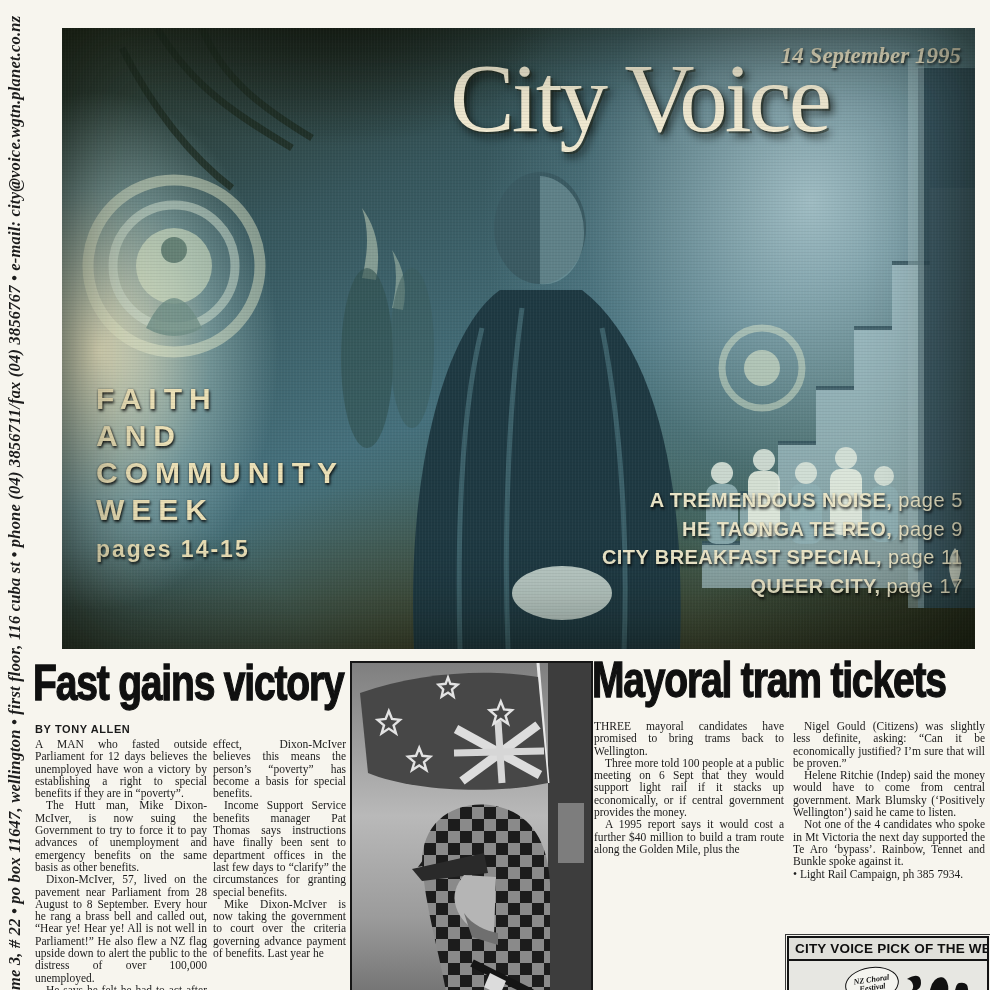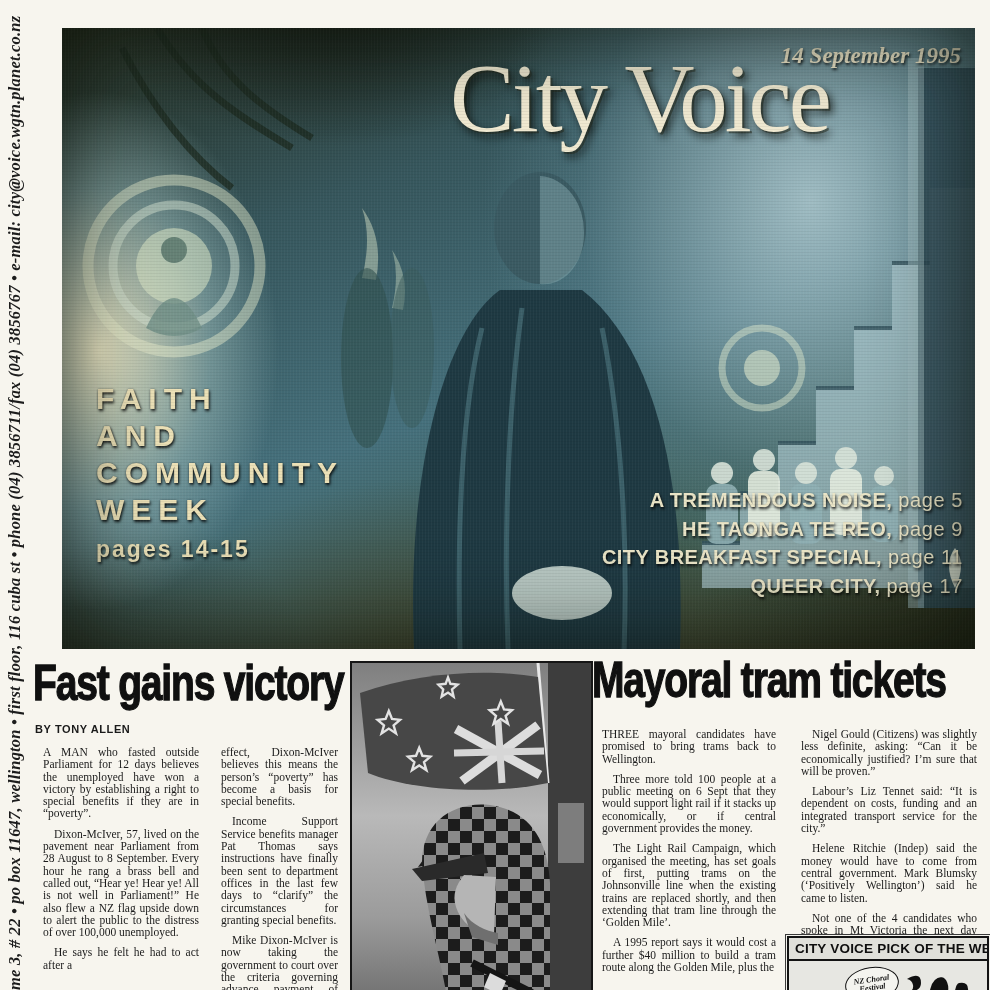--- a/index.html
+++ b/index.html
@@ -83,21 +83,21 @@
     -webkit-text-stroke:1.3px #101010;
   }
   .byline{
     position:absolute;font:700 11px/1 "Liberation Sans",sans-serif;
     letter-spacing:.6px;color:#1a1a1a;
   }
   .col{
     position:absolute;text-align:justify;
     font:400 11.5px/12.3px "Liberation Serif",serif;color:#1b1b1b;
   }
-  .col p{margin:8px;}
+  .col p{margin:0;}
   .col p.ind{text-indent:11px;}
   
   .flag-photo{
     position:absolute;left:350px;top:661px;width:239px;height:340px;
     border:2px solid #161616;background:#9a9a9a;overflow:hidden;
   }
   
   .pick-box{
     position:absolute;left:787px;top:936px;width:198px;height:70px;
     border:2px solid #131313;background:#e7e7e2;
@@ -192,20 +192,21 @@
     <div class="teaser-item"><span>HE TAONGA TE REO,</span> <span class="pg">page 9</span></div>
     <div class="teaser-item"><span>CITY BREAKFAST SPECIAL,</span> <span class="pg">page 11</span></div>
     <div class="teaser-item"><span>QUEER CITY,</span> <span class="pg">page 17</span></div>
   </div>
 </div>
 
 <div class="headline" style="left:33px;top:658px;"><span>Fast gains victory</span></div>
 <div class="byline" style="left:35px;top:724px;">BY TONY ALLEN</div>
 <div class="col" style="left:35px;top:738px;width:172px;">
   <p>A MAN who fasted outside Parliament for 12 days believes the unemployed have won a victory by establishing a right to special benefits if they are in “poverty”.</p>
+  <p class="ind">The Hutt man, Mike Dixon-McIver, is now suing the Government to try to force it to pay advances of unemployment and emergency benefits on the same basis as other benefits.</p>
   <p class="ind">Dixon-McIver, 57, lived on the pavement near Parliament from 28 August to 8 September. Every hour he rang a brass bell and called out, “Hear ye! Hear ye! All is not well in Parliament!” He also flew a NZ flag upside down to alert the public to the distress of over 100,000 unemployed.</p>
   <p class="ind">He says he felt he had to act after a</p>
 </div>
 <div class="col" style="left:213px;top:738px;width:133px;">
   <p>effect, Dixon-McIver believes this means the person’s “poverty” has become a basis for special benefits.</p>
   <p class="ind">Income Support Service benefits manager Pat Thomas says instructions have finally been sent to department offices in the last few days to “clarify” the circumstances for granting special benefits.</p>
   <p class="ind">Mike Dixon-McIver is now taking the government to court over the criteria governing advance payment of benefits. Last year he</p>
 </div>
 
 <div class="flag-photo">
@@ -257,26 +258,24 @@
 
     <path d="M120,300 L180,330" stroke="#151515" stroke-width="8"></path>
     <path d="M138,310 l16,8 -6,14 -16,-8 Z" fill="#dcdcdc"></path>
   </svg>
 </div>
 
 <div class="headline" style="left:592px;top:655px;"><span>Mayoral tram tickets</span></div>
 <div class="col" style="left:594px;top:720px;width:190px;">
   <p>THREE mayoral candidates have promised to bring trams back to Wellington.</p>
   <p class="ind">Three more told 100 people at a public meeting on 6 Sept that they would support light rail if it stacks up economically, or if central government provides the money.</p>
-  <p class="ind">The Light Rail Campaign, which organised the meeting, has set goals of first, putting trams on the Johnsonville line when the existing trains are replaced shortly, and then extending that tram line through the ‘Golden Mile’.</p>
   <p class="ind">A 1995 report says it would cost a further $40 million to build a tram route along the Golden Mile, plus the</p>
 </div>
 <div class="col" style="left:793px;top:720px;width:192px;">
   <p class="ind">Nigel Gould (Citizens) was slightly less definite, asking: “Can it be economically justified? I’m sure that will be proven.”</p>
-  <p class="ind">Labour’s Liz Tennet said: “It is dependent on costs, funding and an integrated transport service for the city.”</p>
   <p class="ind">Helene Ritchie (Indep) said the money would have to come from central government. Mark Blumsky (‘Positively Wellington’) said he came to listen.</p>
   <p class="ind">Not one of the 4 candidates who spoke in Mt Victoria the next day supported the Te Aro ‘bypass’. Rainbow, Tennet and Bunkle spoke against it.</p>
   <p>• Light Rail Campaign, ph 385 7934.</p>
 </div>
 
 <div class="pick-box">
   <div class="pick-header">CITY VOICE PICK OF THE WEEK</div>
   <div class="pick-body">
     <div class="speech-bubble">
       <span>NZ Choral</span>

